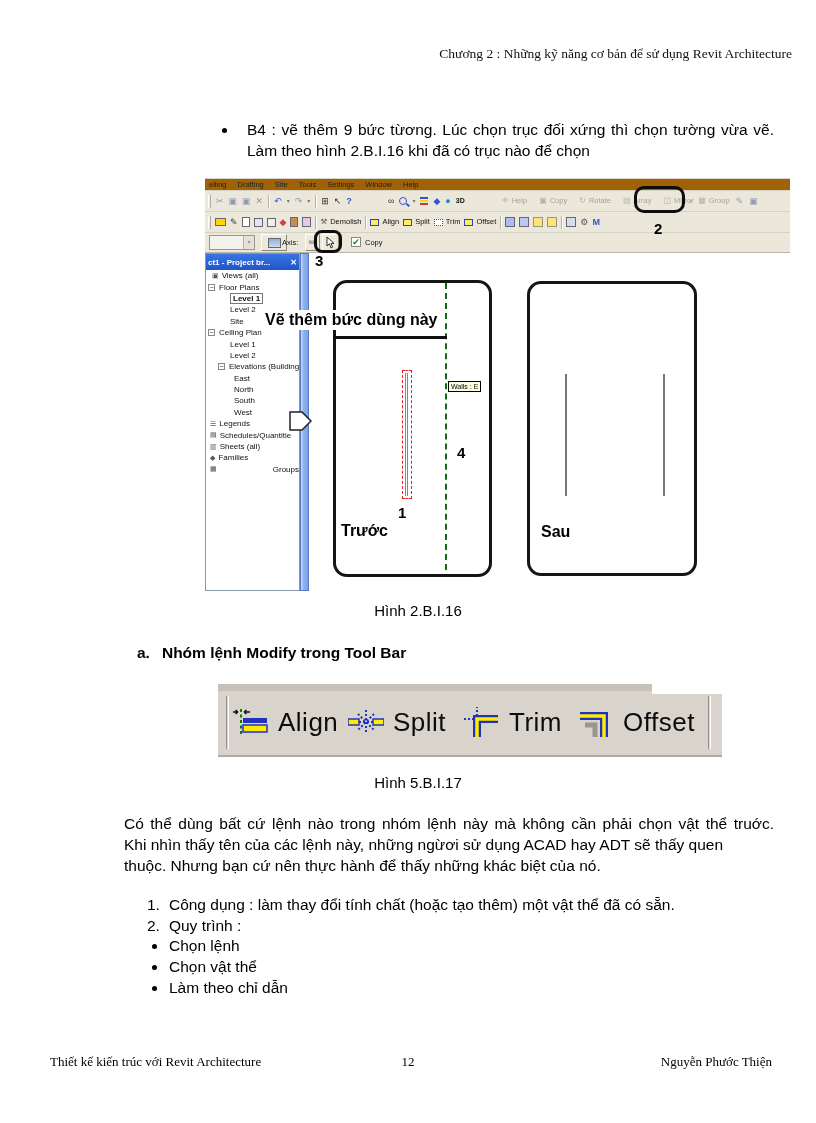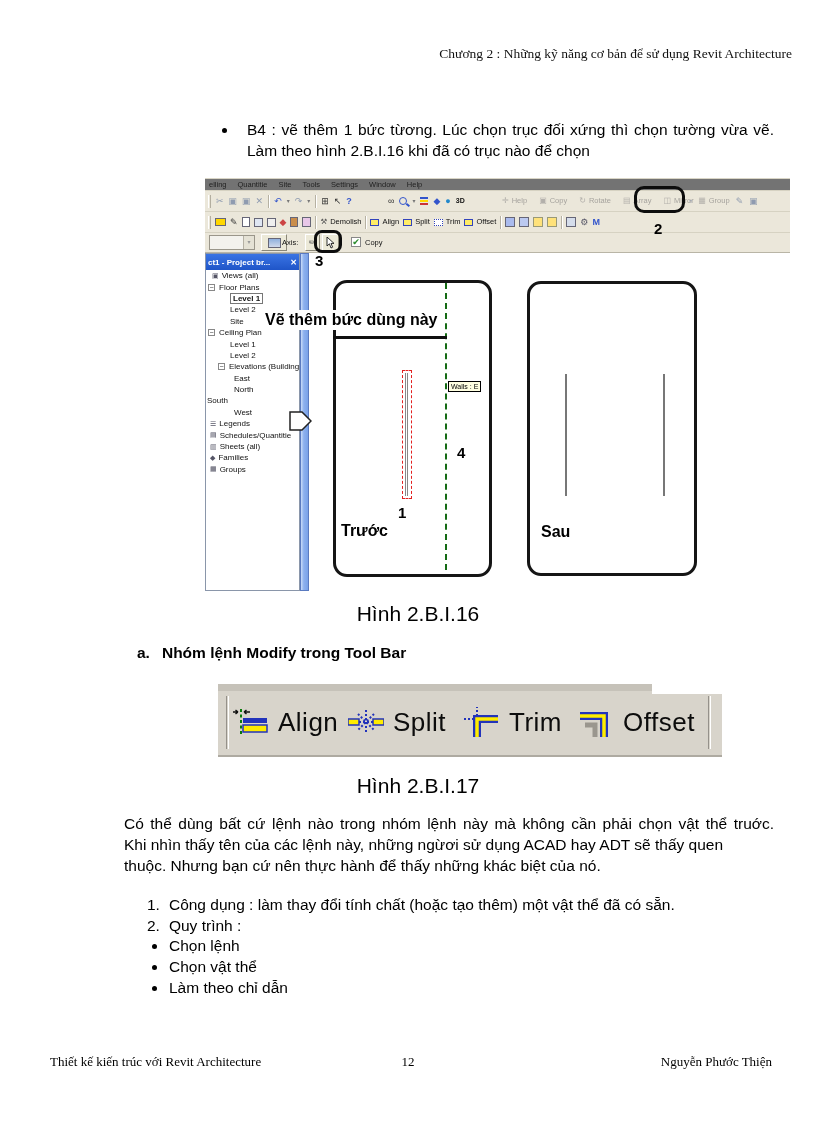--- a/index.html
+++ b/index.html
@@ -11,21 +11,21 @@
 
   
   .hdr { top:46px; right:24px; font-size:13.5px; color:#111; }
   .b4dot { left:222px; top:128px; width:5px; height:5px; border-radius:50%; background:#000; }
   .b4l1 { left:247px; top:119px; width:527px; font-size:15.5px; line-height:21px;
           text-align:justify; text-align-last:justify; }
   .b4l2 { left:247px; top:140px; width:527px; font-size:15.5px; line-height:21px; }
 
   
   .shot { left:205px; top:178px; width:585px; height:413px; font-size:7.5px; }
-  .menurow { position:absolute; left:0; top:0; width:585px; height:13px; background:#737373;
+  .menurow { position:absolute; left:0; top:0; width:585px; height:13px; background:#a16207;
              border-top:1px solid #d9d5c6; border-bottom:1px solid #d6d2c2;
              display:flex; gap:11px; padding:1px 0 0 4px; color:#222;text-align:center; }
   .tbrow { position:absolute; left:0; width:585px; height:21px; background:#ebe7da;
            border-bottom:1px solid #d6d2c2; }
   .tb1 { top:13px; } .tb2 { top:34px; }
   .optrow { position:absolute; left:0; top:55px; width:585px; height:20px; background:#ebe7da;
             border-bottom:1px solid #b9b5a6; }
   .icseg { position:absolute; top:3px; display:flex; align-items:center; gap:5px; font-size:9px; line-height:14px; }
   .gicon { color:#8f9bb0; } .bicon { color:#3355cc; } .kicon { color:#333; }
   .drop { font-size:6px; color:#777; }
@@ -83,21 +83,21 @@
          padding:1px 2px; z-index:25; white-space:nowrap; }
   .stepnum { position:absolute; font-weight:bold; font-size:15px; z-index:35; }
   .planlbl { position:absolute; font-weight:bold; font-size:16px; z-index:20; }
   .annot { position:absolute; left:56px; top:132px; background:#fff; font-weight:bold; font-size:16px;
            padding:1px 4px; z-index:30; white-space:nowrap; }
   .topwall { position:absolute; left:128px; top:158px; width:114px; height:3px; background:#101010; z-index:28; }
   .blkcircle { position:absolute; border:3px solid #0d0d0d; border-radius:10px; z-index:40; }
   .hollowarrow { position:absolute; z-index:26; }
 
   
-  .cap { left:55px; width:726px; text-align:center; font-size:21px; }
+  .cap { left:55px; width:726px; text-align:center; font-size:15px; }
   .cap16 { top:602px; } .cap17 { top:774px; }
   .heada { left:137px; top:644px; font-size:15.5px; font-weight:bold; display:flex; gap:12px; }
   .para { left:124px; width:650px; font-size:15.5px; line-height:21px; }
   .pl0 { top:813px; text-align:justify; text-align-last:justify; }
   .pl1 { top:834px; } .pl2 { top:855px; }
   .numitem { left:147px; width:630px; font-size:15.5px; display:flex; gap:9px; }
   .ni0 { top:896px; } .ni1 { top:917px; }
   .bulitem { left:152px; width:620px; font-size:15.5px; display:flex; align-items:center; gap:12px; }
   .bulitem .bd { width:5px; height:5px; border-radius:50%; background:#000; flex:none; align-self:center; }
   .bi0 { top:937px; } .bi1 { top:958px; } .bi2 { top:979px; }
@@ -118,28 +118,28 @@
   .frt { right:44px; top:1054px; font-size:13px; }
 </style>
 </head>
 <body>
 
 <div class="page">
 
   <div class="abs hdr serif">Chương 2 : Những kỹ năng cơ bản để sử dụng Revit Architecture</div>
 
   <div class="abs b4dot"></div>
-  <div class="abs b4l1">B4 : vẽ thêm 1 bức từơng. Lúc chọn trục đối xứng thì chọn tường vừa vẽ.</div>
+  <div class="abs b4l1">B4 : vẽ thêm 9 bức từơng. Lúc chọn trục đối xứng thì chọn tường vừa vẽ.</div>
   <div class="abs b4l2">Làm theo hình 2.B.I.16 khi đã có trục nào để chọn</div>
 
   <div class="abs shot">
 
     <div class="menurow" id="menubar">
         <span class="mitem">elling</span>
-        <span class="mitem">Quantitie</span>
+        <span class="mitem">Drafting</span>
         <span class="mitem">Site</span>
         <span class="mitem">Tools</span>
         <span class="mitem">Settings</span>
         <span class="mitem">Window</span>
         <span class="mitem">Help</span>
       </div>
 
     <div class="tbrow tb1">
       <div class="icseg" style="left:3px;">
         <span class="grip"></span>
@@ -304,21 +304,21 @@
           <div class="trow" style="padding-left: 11px;">
             <span class="texp">−</span>
             <span class="tlabel">Elevations (Building</span>
           </div>
           <div class="trow" style="padding-left: 27px;">
             <span class="tlabel">East</span>
           </div>
           <div class="trow" style="padding-left: 27px;">
             <span class="tlabel">North</span>
           </div>
-          <div class="trow" style="">
+          <div class="trow" style="padding-left: 27px;">
             <span class="tlabel">South</span>
           </div>
           <div class="trow" style="padding-left: 27px;">
             <span class="tlabel">West</span>
           </div>
           <div class="trow" style="padding-left: 3px;">
             <span class="tico">☰</span>
             <span class="tlabel">Legends</span>
           </div>
           <div class="trow" style="padding-left: 3px;">
@@ -326,21 +326,21 @@
             <span class="tlabel">Schedules/Quantitie</span>
           </div>
           <div class="trow" style="padding-left: 3px;">
             <span class="tico">▥</span>
             <span class="tlabel">Sheets (all)</span>
           </div>
           <div class="trow" style="padding-left: 3px;">
             <span class="tico">◆</span>
             <span class="tlabel">Families</span>
           </div>
-          <div class="trow" style="padding-left: 3px;">
+          <div class="trow" style="padding-left: 3px; justify-content: space-between;">
             <span class="tico">▦</span>
             <span class="tlabel">Groups</span>
           </div>
         </div>
     </div>
     <div class="pbscroll"></div>
 
     <div class="canvasarea"></div>
 
     <div class="callout" style="left:128px;top:102px;width:159px;height:297px;"></div>
@@ -427,21 +427,21 @@
     <div class="modgrp" style="left:360px;">
       <svg width="36" height="30" viewBox="0 0 36 30">
         <path d="M2,9 L26,9 L26,30" fill="none" stroke="#2233bb" stroke-width="8"></path>
         <path d="M2,9 L26,9 L26,30" fill="none" stroke="#ffec00" stroke-width="3.5"></path>
         <path d="M7,18 L17,18 L17,30" fill="none" stroke="#9a968e" stroke-width="5"></path>
       </svg>
       <span class="lbl">Offset</span>
     </div>
   </div>
 
-  <div class="abs cap cap17">Hình 2.B.I.17</div>
+  <div class="abs cap cap17">Hình 5.B.I.17</div>
 
   <div class="abs para pl0">Có thể dùng bất cứ lệnh nào trong nhóm lệnh này mà không cần phải chọn vật thể truớc.</div>
   <div class="abs para pl1">Khi nhìn thấy tên của các lệnh này, những ngừơi sử dụng ACAD hay ADT sẽ thấy quen</div>
   <div class="abs para pl2">thuộc. Nhưng bạn cứ nên thực hành để thấy những khác biệt của nó.</div>
 
   <div class="abs numitem ni0">
     <span>1.</span>
     <span>Công dụng : làm thay đổi tính chất (hoặc tạo thêm) một vật thể đã có sẵn.</span>
   </div>
   <div class="abs numitem ni1">

